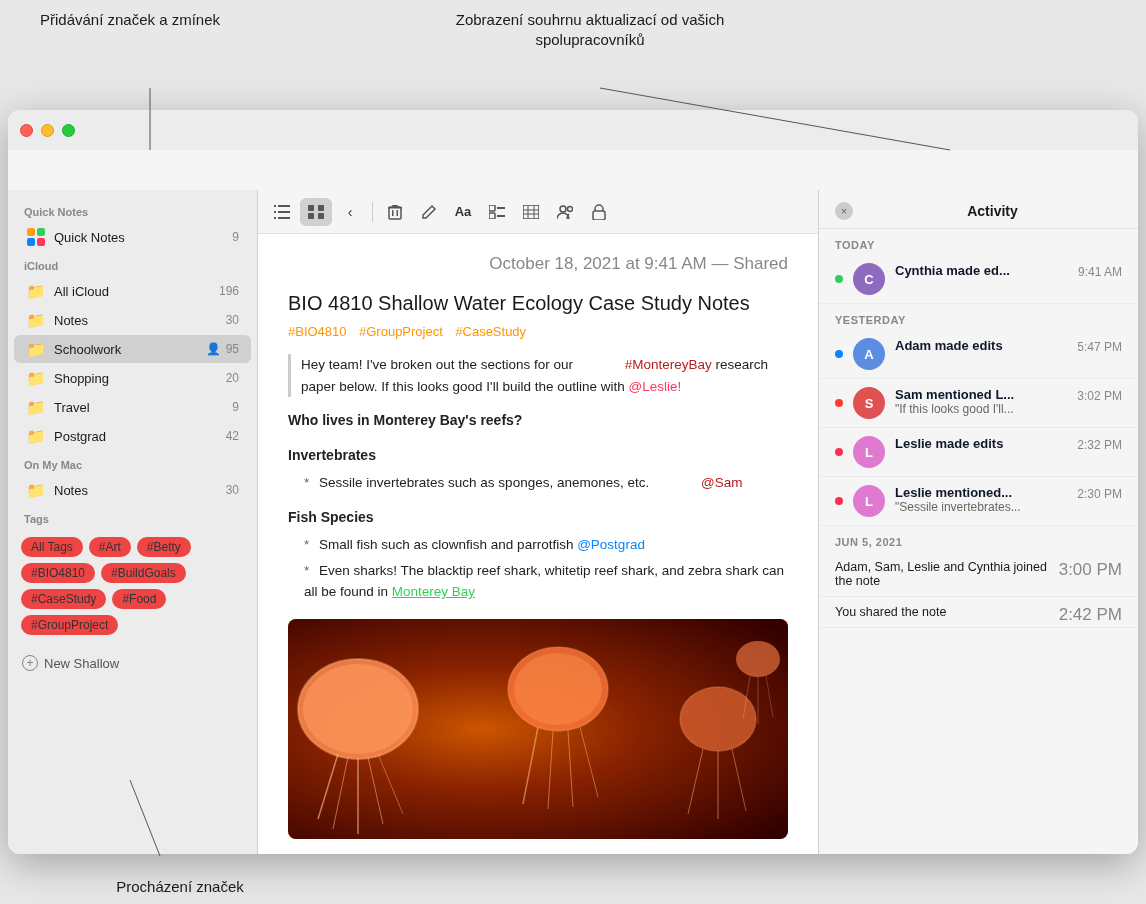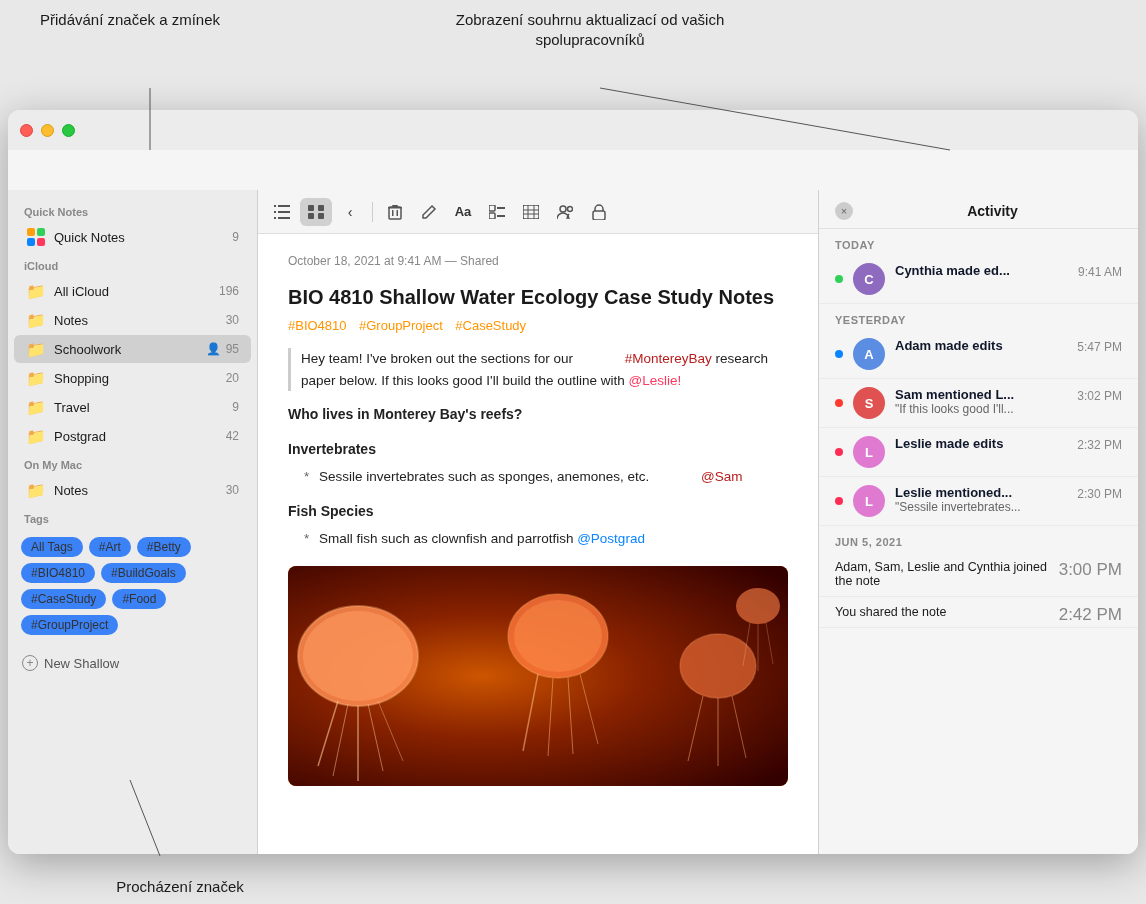--- a/index.html
+++ b/index.html
@@ -116,21 +116,21 @@
     .qn-sq {
       border-radius: 2px;
     }
     .qn-sq:nth-child(1) { background: #ff9f0a; }
     .qn-sq:nth-child(2) { background: #30d158; }
     .qn-sq:nth-child(3) { background: #0a84ff; }
     .qn-sq:nth-child(4) { background: #ff375f; }
 
     .tag-pill {
       display: inline-block;
-      background: #3b82f6;
+      background: #ef4444;
       border-radius: 12px;
       padding: 3px 10px;
       font-size: 12px;
       margin: 2px 3px;
       cursor: pointer;
       color: #333;
     }
     .tags-section { padding: 6px 10px; }
     .tags-row { display: flex; flex-wrap: wrap; margin-bottom: 2px; }
 
@@ -214,28 +214,28 @@
       position: absolute;
       top: 84px;
       left: 250px;
       right: 320px;
       bottom: 0;
       background: white;
       overflow-y: auto;
       padding: 20px 30px;
     }
     .note-meta {
-      text-align: left;
-      font-size: 12px;
+      text-align: right;
+      font-size: 17px;
       color: #888;
       margin-bottom: 16px;
     }
     .note-title {
       font-size: 20px;
-      font-weight: 700;
+      font-weight: 400;
       color: #1a1a1a;
       margin-bottom: 6px;
       line-height: 1.3;
     }
     .note-tags { margin-bottom: 14px; }
     .tag-link { color: #ff9500; font-size: 13px; margin-right: 8px; }
     .note-body { font-size: 13.5px; line-height: 1.6; color: #222; }
     .note-mention { color: #b91c1c; margin-left: 48px; }
     .note-mention-blue { color: #0a84ff; }
     .note-mention-pink { color: #ff375f; }
@@ -621,20 +621,24 @@
         <div class="note-section-title">Invertebrates</div>
         <div class="note-list-item">
           <span class="bullet">*</span>
           <span>Sessile invertebrates such as sponges, anemones, etc. </span><span class="note-mention">@Sam</span>
         </div>
         <div class="note-section-title">Fish Species</div>
         <div class="note-list-item">
           <span class="bullet">*</span>
           <span>Small fish such as clownfish and parrotfish </span><span class="note-mention-blue">@Postgrad</span>
         </div>
+        <div class="note-list-item">
+          <span class="bullet">*</span>
+          <span>Even sharks! The blacktip reef shark, whitetip reef shark, and zebra shark can all be found in </span><span class="monterey-link">Monterey Bay</span>
+        </div>
 
         <div class="note-image">
           <svg width="100%" height="100%" viewBox="0 0 560 220" xmlns="http://www.w3.org/2000/svg" preserveAspectRatio="xMidYMid slice">
             <defs>
               <radialGradient id="bg" cx="40%" cy="50%" r="70%">
                 <stop offset="0%" stop-color="#cc5500"></stop>
                 <stop offset="40%" stop-color="#882200"></stop>
                 <stop offset="100%" stop-color="#330000"></stop>
               </radialGradient>
             </defs>

